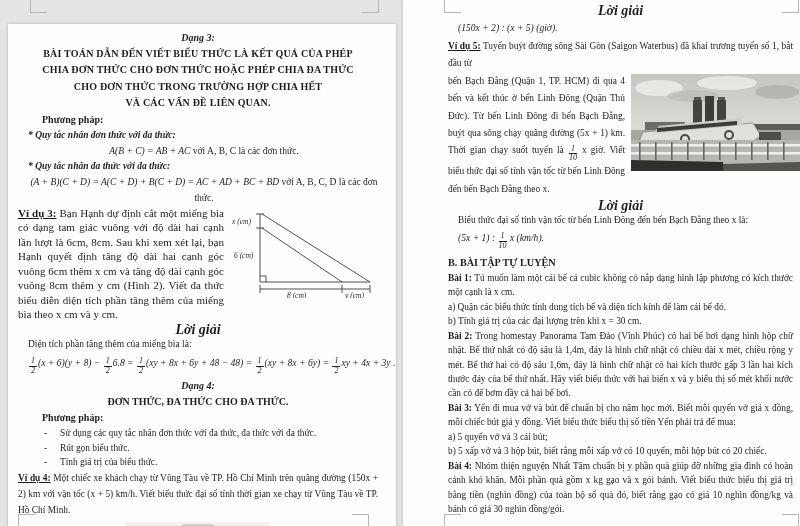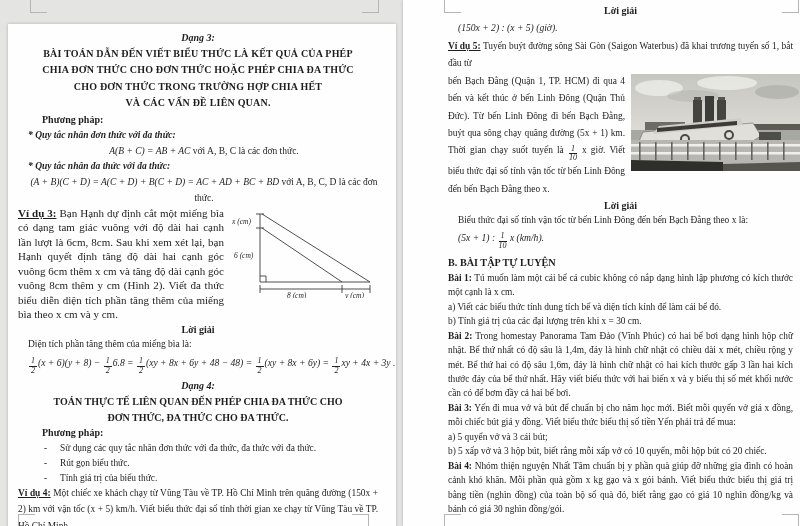--- a/index.html
+++ b/index.html
@@ -17,21 +17,21 @@
   .c{text-align:center;}
   .j{text-align:justify;}
   .dang-label{font-weight:bold;font-style:italic;font-size:10px;line-height:17px;margin-top:2px;}
   .title-line{font-weight:bold;font-size:10px;line-height:16.4px;letter-spacing:.2px;}
   .pp{font-weight:bold;font-size:10px;line-height:16px;padding-left:24px;}
   .rule-title{font-weight:bold;font-style:italic;font-size:9.5px;line-height:15px;padding-left:10px;}
   .rule-body{font-size:9.5px;line-height:16px;padding-left:12px;text-align:center;}
   .math{font-style:italic;}
   .exlabel{font-weight:bold;text-decoration:underline;}
   .bailabel{font-weight:bold;}
-  .center-bold{font-weight:bold;font-size:10px;line-height:15px;}
+  .center-bold{font-weight:bold;font-size:14px;line-height:15px;font-style:italic;}
   .sol-intro{font-size:9.5px;line-height:15px;text-indent:10px;}
   .formula-line{font-size:9.6px;line-height:22px;padding-left:10px;white-space:nowrap;}
   .frac{display:inline-block;vertical-align:-7px;text-align:center;font-size:8px;line-height:1.1;font-style:italic;margin:0 1px;}
   .frac .fn{display:block;border-bottom:0.8px solid #222;padding:0 2px;}
   .frac .fd{display:block;}
   .title2{font-weight:bold;font-size:10px;line-height:15.5px;}
   .bullet{font-size:9.4px;line-height:14.6px;padding-left:26px;}
   .bullet .dash{display:inline-block;width:16px;}
   .vd4{font-size:9.4px;line-height:16.2px;}
   .bus-wrap{width:146px;margin:4px auto 0 auto;}
@@ -104,21 +104,20 @@
 
   <p class="formula-line">
     <span class="frac"><span class="fn">1</span><span class="fd">2</span></span><span class="math">(x + 6)(y + 8) −</span>
     <span class="frac"><span class="fn">1</span><span class="fd">2</span></span><span class="math">6.8 =</span>
     <span class="frac"><span class="fn">1</span><span class="fd">2</span></span><span class="math">(xy + 8x + 6y + 48 − 48) =</span>
     <span class="frac"><span class="fn">1</span><span class="fd">2</span></span><span class="math">(xy + 8x + 6y) =</span>
     <span class="frac"><span class="fn">1</span><span class="fd">2</span></span><span class="math">xy + 4x + 3y .</span>
   </p>
 
   <p class="c dang-label">Dạng 4:</p>
-  <p class="c title2">TOÁN THỰC TẾ LIÊN QUAN ĐẾN PHÉP CHIA ĐA THỨC CHO</p>
   <p class="c title2">ĐƠN THỨC, ĐA THỨC CHO ĐA THỨC.</p>
 
   <p class="pp">Phương pháp:</p>
   <p class="bullet"><span class="dash">-</span><span>Sử dụng các quy tắc nhân đơn thức với đa thức, đa thức với đa thức.</span></p>
   <p class="bullet"><span class="dash">-</span><span>Rút gọn biểu thức.</span></p>
   <p class="bullet"><span class="dash">-</span><span>Tính giá trị của biểu thức.</span></p>
 
   <p class="vd4 j"><span class="exlabel">Ví dụ 4:</span><span> Một chiếc xe khách chạy từ Vũng Tàu về TP. Hồ Chí Minh trên quãng đường (150x + 2) km với vận tốc (x + 5)  km/h. Viết biểu thức đại số tính thời gian xe chạy từ Vũng Tàu về TP. Hồ Chí Minh.</span></p>
 
   <div class="bus-wrap">
@@ -206,21 +205,21 @@
     </div>
   </div>
 
   <p class="c center-bold">Lời giải</p>
   <p class="r-intro">Biểu thức đại số tính vận tốc từ bến Linh Đông đến bến Bạch Đằng theo x là:</p>
   <p class="r-formula"><span class="math">(5x + 1) : </span><span class="frac"><span class="fn">1</span><span class="fd">10</span></span><span class="math"> x  (km/h).</span></p>
 
   <p class="secb">B. BÀI TẬP TỰ LUYỆN</p>
 
   <p class="ex j"><span class="bailabel">Bài 1:</span><span> Tú muốn làm một cái bể cá cubic không có nắp dạng hình lập phương có kích thước một cạnh là x cm.</span></p>
-  <p class="ex">a) Viết các biểu thức tính dung tích bể và diện tích kính để làm cái bể đó.</p>
+  <p class="ex">a) Quận các biểu thức tính dung tích bể và diện tích kính để làm cái bể đó.</p>
   <p class="ex">b) Tính giá trị của các đại lượng trên khi x = 30 cm.</p>
 
   <p class="ex j"><span class="bailabel">Bài 2:</span><span> Trong homestay Panorama Tam Đảo (Vĩnh Phúc) có hai bể bơi dạng hình hộp chữ nhật. Bể thứ nhất có độ sâu là 1,4m, đáy là hình chữ nhật có chiều dài x mét, chiều rộng y mét. Bể thứ hai có độ sâu 1,6m, đáy là hình chữ nhật có hai kích thước gấp 3 lần hai kích thước đáy của bể thứ nhất. Hãy viết biểu thức với hai biến x và y biểu thị số mét khối nước cần có để bơm đầy cả hai bể bơi.</span></p>
 
   <p class="ex j"><span class="bailabel">Bài 3:</span><span> Yến đi mua vở và bút để chuẩn bị cho năm học mới. Biết mỗi quyển vở giá x đồng, mỗi chiếc bút giá y đồng. Viết biểu thức biểu thị số tiền Yến phải trả để mua:</span></p>
   <p class="ex">a) 5 quyển vở và 3 cái bút;</p>
   <p class="ex">b) 5 xấp vở và 3 hộp bút, biết rằng mỗi xấp vở có 10 quyển, mỗi hộp bút có 20 chiếc.</p>
 
   <p class="ex j"><span class="bailabel">Bài 4:</span><span> Nhóm thiện nguyện Nhất Tâm chuẩn bị y phần quà giúp đỡ những gia đình có hoàn cảnh khó khăn. Mỗi phần quà gồm x kg gạo và x gói bánh. Viết biểu thức biểu thị giá trị bằng tiền (nghìn đồng) của toàn bộ số quà đó, biết rằng gạo có giá 10 nghìn đồng/kg và bánh có giá 30 nghìn đồng/gói.</span></p>
 

